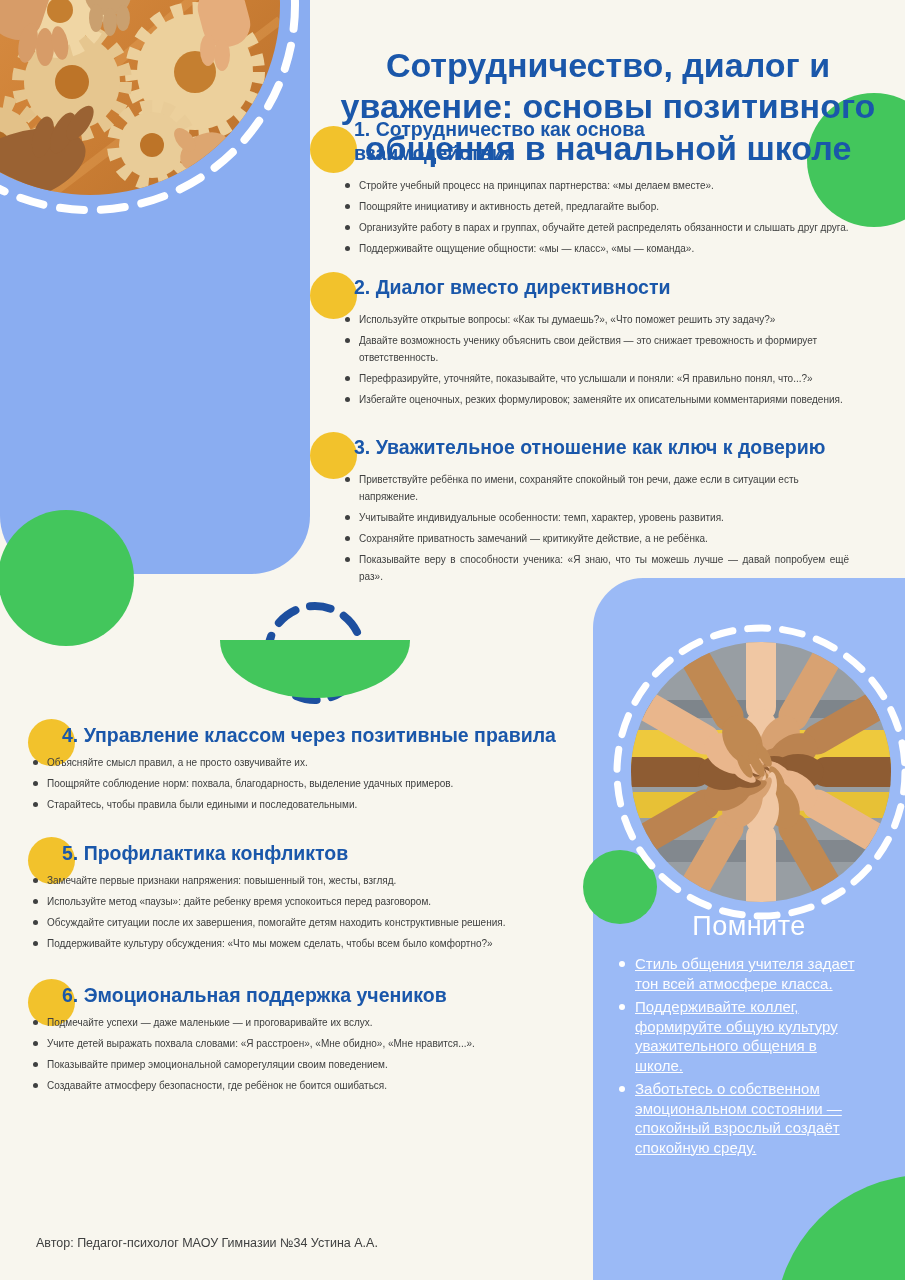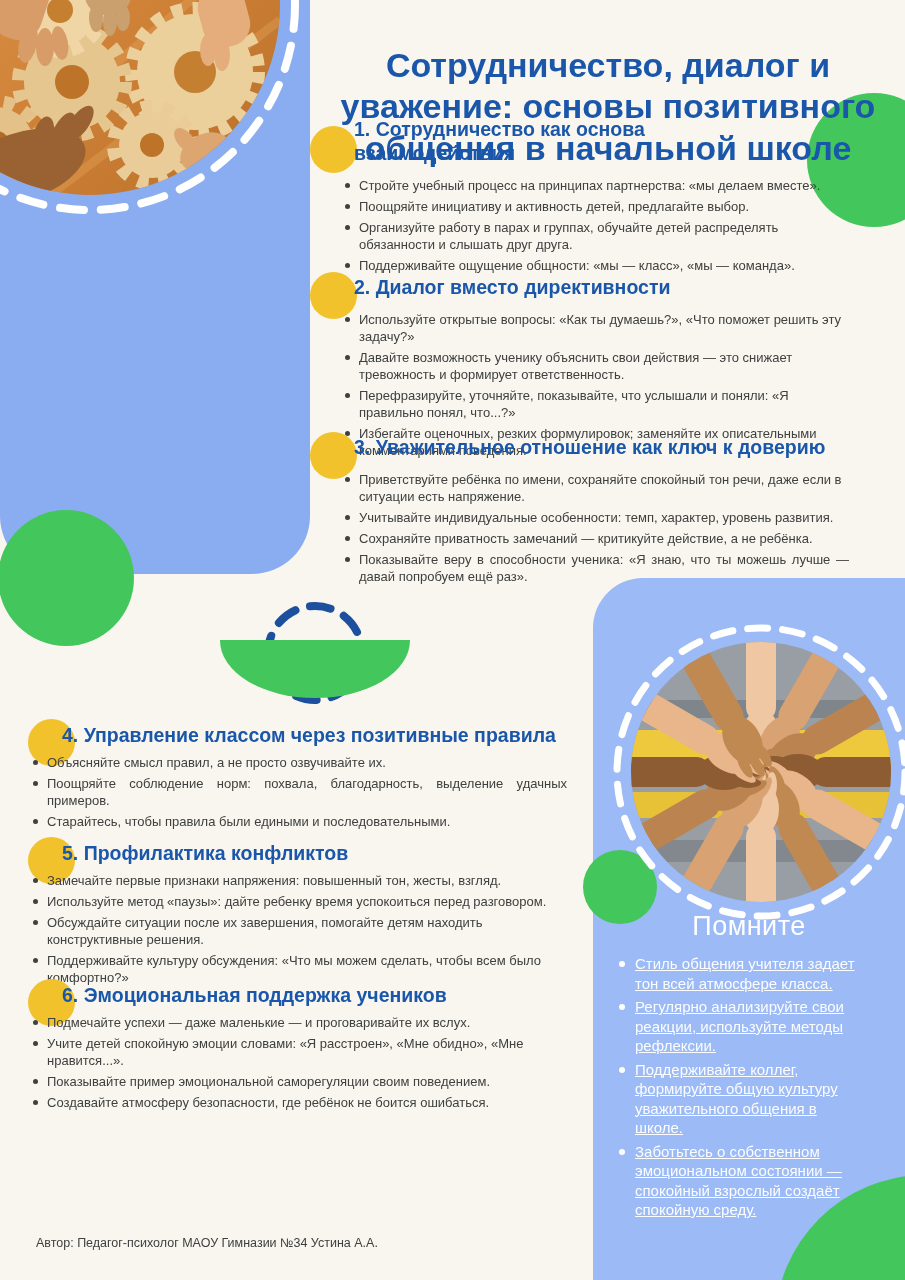--- a/index.html
+++ b/index.html
@@ -59,21 +59,21 @@
     background:var(--yellow,#f2c22c);z-index:0;
   }
   .sec h2{
     position:relative;z-index:1;margin:0;
     color:var(--accent_blue,#1a57aa);
     font-size:19.5px;line-height:1.22;font-weight:800;
   }
   .sec ul{
     list-style:none;margin:0;padding:0;position:relative;z-index:1;
     color:var(--body_text,#3f4040);
-    font-size:13px;line-height:17px;
+    font-size:10px;line-height:17px;
   }
   .sec ul li{position:relative;padding-left:15px;margin-bottom:4px;}
   .sec ul li::before{
     content:'';position:absolute;left:1px;top:6px;width:5px;height:5px;border-radius:50%;
     background:var(--body_text,#3f4040);
   }
   .sec ul li.justify{text-align:justify;}
   
   .col-right{left:310px;width:578px;}
   .col-right .num-circle{top:-4px;}
@@ -289,21 +289,20 @@
             </g>
           </g>
       </svg>
     </div>
     <svg class="ring-svg ring2" viewBox="0 0 304 304">
       <circle cx="152" cy="152" r="144" fill="none" stroke="#ffffff" stroke-width="7" stroke-dasharray="20 15" stroke-linecap="round"></circle>
     </svg>
     <div class="reminder-title">Помните</div>
     <ul class="reminder-list">
         <li>Стиль общения учителя задает тон всей атмосфере класса.</li>
-        <li>Регулярно анализируйте свои реакции, используйте методы рефлексии.</li>
         <li>Поддерживайте коллег, формируйте общую культуру уважительного общения в школе.</li>
         <li>Заботьтесь о собственном эмоциональном состоянии — спокойный взрослый создаёт спокойную среду.</li>
       </ul>
   </div>
 
   <div class="green green-tr"></div>
   <div class="green green-ml"></div>
   <div class="green green-pomnite"></div>
   <div class="green green-br"></div>
 
@@ -355,21 +354,21 @@
         <li>Используйте метод «паузы»: дайте ребенку время успокоиться перед разговором.</li>
         <li>Обсуждайте ситуации после их завершения, помогайте детям находить конструктивные решения.</li>
         <li>Поддерживайте культуру обсуждения: «Что мы можем сделать, чтобы всем было комфортно?»</li>
       </ul>
   </div>
   <div class="sec col-left s6">
     <span class="num-circle"></span>
     <h2>6. Эмоциональная поддержка учеников</h2>
     <ul>
         <li>Подмечайте успехи — даже маленькие — и проговаривайте их вслух.</li>
-        <li>Учите детей спокойную эмоции словами: «Я расстроен», «Мне обидно», «Мне нравится...».</li>
+        <li>Учите детей выражать похвала словами: «Я расстроен», «Мне обидно», «Мне нравится...».</li>
         <li>Показывайте пример эмоциональной саморегуляции своим поведением.</li>
         <li>Создавайте атмосферу безопасности, где ребёнок не боится ошибаться.</li>
       </ul>
   </div>
 
   <div class="author">Автор: Педагог-психолог МАОУ Гимназии №34 Устина А.А.</div>
 
 </div>
 
 </body></html>

